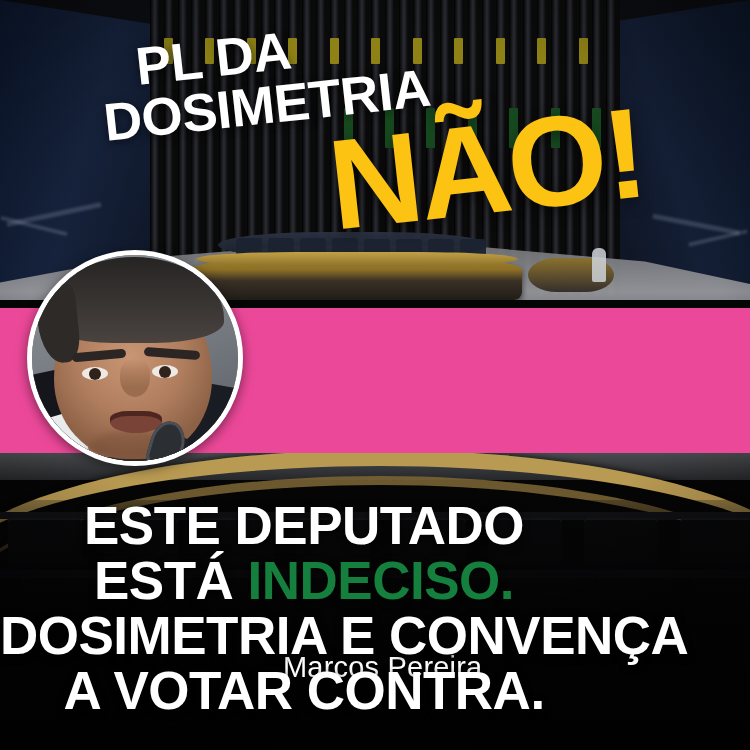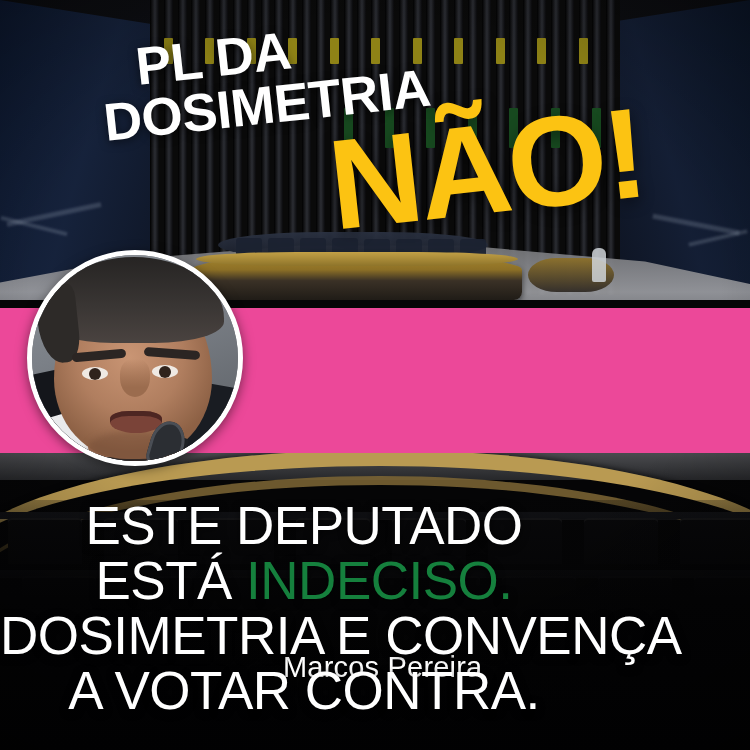--- a/index.html
+++ b/index.html
@@ -277,21 +277,21 @@
   .av-micstem {
     position:absolute; left:140px; bottom:-22px; width:11px; height:46px;
     background:#1d2024; transform:rotate(16deg); border-radius:3px;
   }
 
   
   .msg {
     position:absolute; left:0; top:498px; width:608px;
     text-align:center;
     color:#fff;
-    font-weight:normal;
+    font-weight:bold;
     font-size:53px;
     line-height:1.04;
     letter-spacing:-0.5px;
     text-shadow:0 2px 9px rgba(0,0,0,.72);
     pointer-events:none;
   }
   .msg div { white-space:nowrap; }
   .hi { color:#15803d; }
 </style>
 </head>

